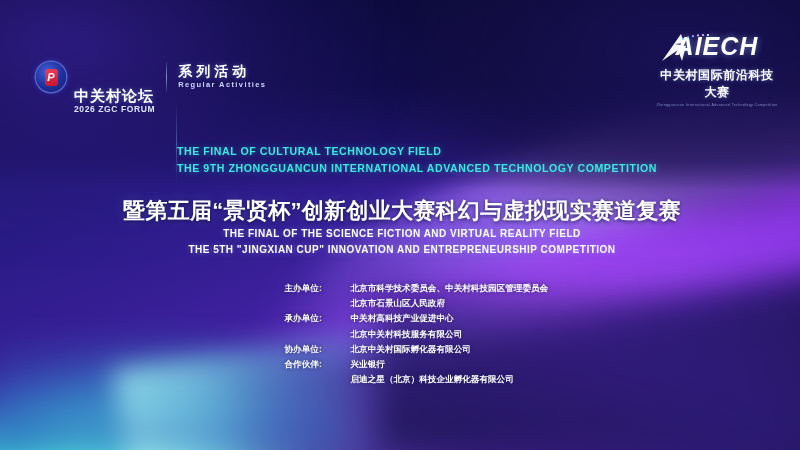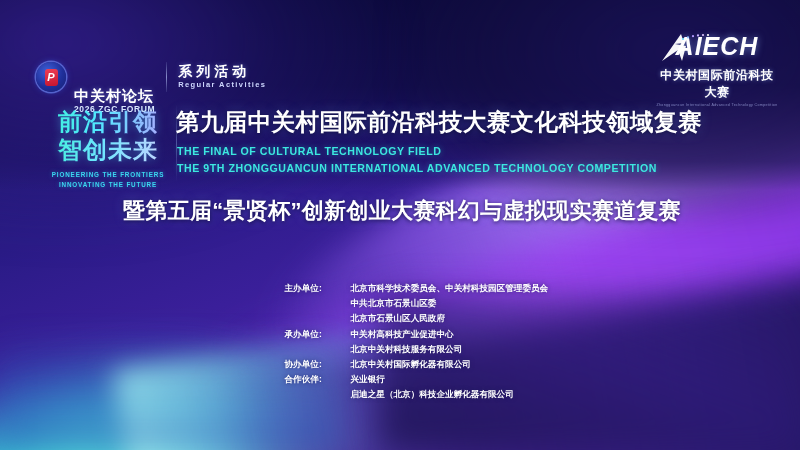--- a/index.html
+++ b/index.html
@@ -170,54 +170,43 @@
           <circle cx="23" cy="2" r="1.1" fill="#e0c6ff"></circle>
             <circle cx="28" cy="2" r="1.1" fill="#ffffff"></circle>
         </svg>
         <div class="aiech-word">AIECH</div>
       </div>
       <div class="aiech-cn">中关村国际前沿科技大赛</div>
       <div class="aiech-en">Zhongguancun International Advanced Technology Competition</div>
     </div>
   </div>
 
-  <div class="slogan">
-    <div class="sl-l1">前沿引领</div>
-    <div class="sl-l2">智创未来</div>
-    <div class="sl-en">
-      <div>PIONEERING THE FRONTIERS</div>
-      <div>INNOVATING THE FUTURE</div>
-    </div>
-  </div>
   <div class="slogan-div"></div>
 
-  <div class="t1">第九届中关村国际前沿科技大赛文化科技领域复赛</div>
   <div class="t1-en">
     <div>THE FINAL OF CULTURAL TECHNOLOGY FIELD</div>
     <div>THE 9TH ZHONGGUANCUN INTERNATIONAL ADVANCED TECHNOLOGY COMPETITION</div>
   </div>
 
   <div class="t2">暨第五届“景贤杯”创新创业大赛科幻与虚拟现实赛道复赛</div>
+  <div class="t2-en">
+    <div>THE FINAL OF THE SCIENCE FICTION AND VIRTUAL REALITY FIELD</div>
+    <div>THE 5TH "JINGXIAN CUP" INNOVATION AND ENTREPRENEURSHIP COMPETITION</div>
+  </div>
 
   <div class="orgs">
       <div class="org-row">
         <div class="org-inner">
           <div class="org-label">主办单位:</div>
           <div class="org-val">北京市科学技术委员会、中关村科技园区管理委员会</div>
         </div>
       </div>
       <div class="org-row">
         <div class="org-inner">
           <div class="org-label"></div>
-          <div class="org-val">中共北京市石景山区委</div>
-        </div>
-      </div>
-      <div class="org-row">
-        <div class="org-inner">
-          <div class="org-label"></div>
           <div class="org-val">北京市石景山区人民政府</div>
         </div>
       </div>
       <div class="org-row">
         <div class="org-inner">
           <div class="org-label">承办单位:</div>
           <div class="org-val">中关村高科技产业促进中心</div>
         </div>
       </div>
       <div class="org-row">

